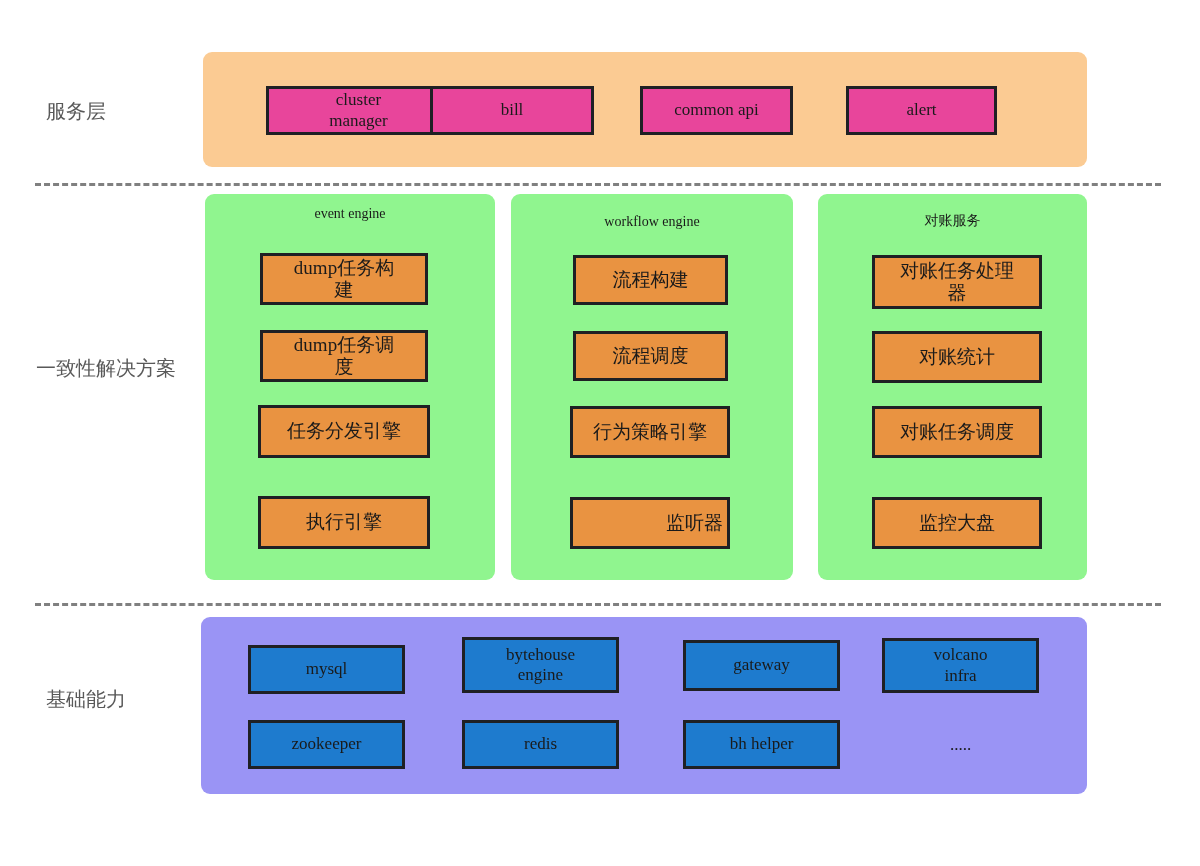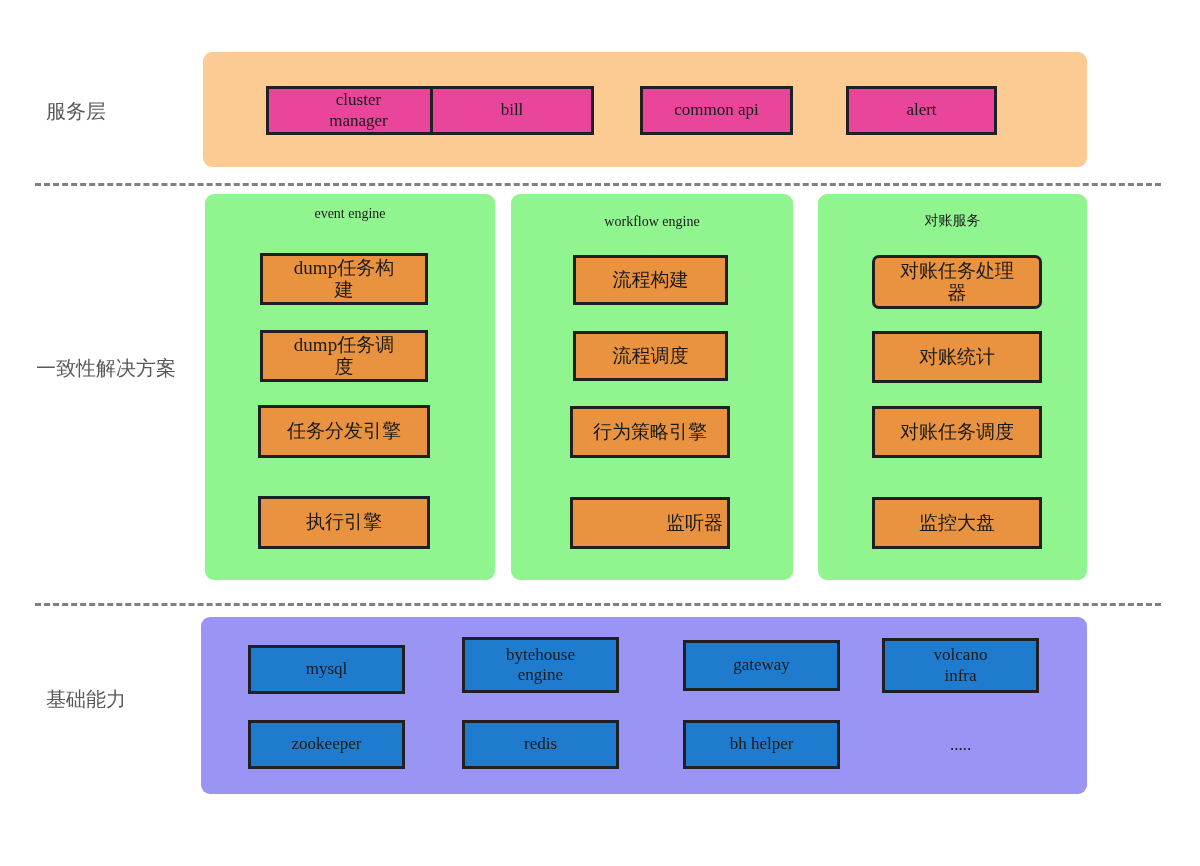--- a/index.html
+++ b/index.html
@@ -157,21 +157,21 @@
   <div class="box box-orange" style="left:570px; top:406px; width:160px; height:52px;font-family:Liberation Serif, serif;">
     <span>行为策略引擎</span>
   </div>
   <div class="box box-orange" style="left:570px; top:497px; width:160px; height:52px;justify-content:flex-end;">
     <span>监听器</span>
   </div>
 
   <div class="panel panel-green" style="left:818px; top:194px; width:269px; height:386px;"></div>
   <div class="col-title" style="left:818px; top:212px; width:269px;">对账服务</div>
 
-  <div class="box box-orange" style="left:872px; top:255px; width:170px; height:54px;border-radius:7px;">
+  <div class="box box-orange" style="left:872px; top:255px; width:170px; height:54px;">
     <span>
       <span>对账任务处理</span>
       <span>器</span>
     </span>
   </div>
   <div class="box box-orange" style="left:872px; top:331px; width:170px; height:52px;">
     <span>对账统计</span>
   </div>
   <div class="box box-orange" style="left:872px; top:406px; width:170px; height:52px;">
     <span>对账任务调度</span>

